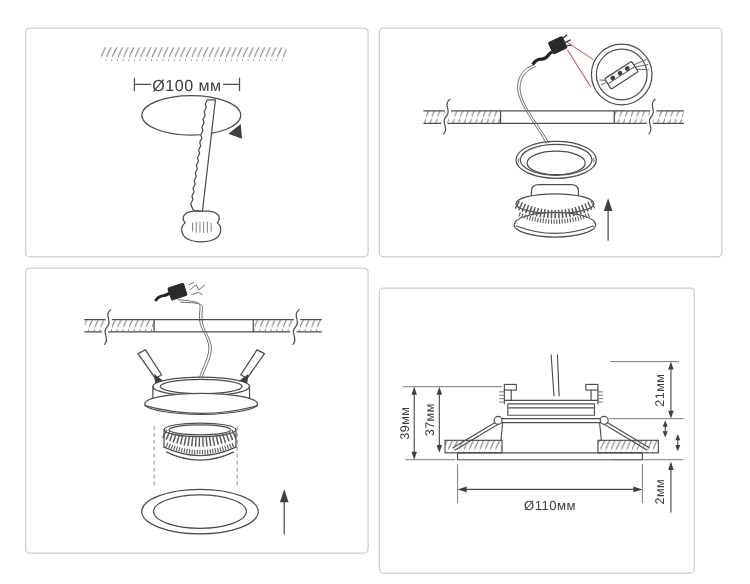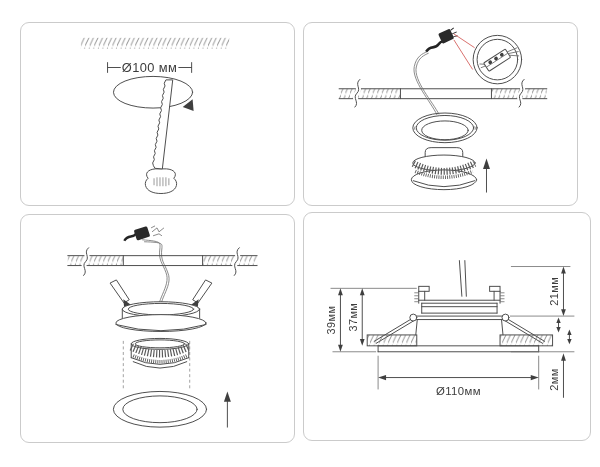--- a/index.html
+++ b/index.html
@@ -1,22 +1,22 @@
 <!DOCTYPE html>
 <html><head>
 <meta charset="utf-8">
 <style>
   html,body{margin:0;padding:0;background:#fff;}
   .canvas{position:relative;width:600px;height:467px;background:#ffffff;overflow:hidden;
           font-family:"Liberation Sans",sans-serif;}
-  .panel{position:absolute;border:1px solid #cbcbcb;border-radius:9px;background:#fff;box-sizing:border-box;}
+  .panel{position:absolute;border:1px solid #cbcbcb;border-radius:4px;background:#fff;box-sizing:border-box;}
   #panel1{left:20px;top:22px;width:275px;height:184px;}
   #panel2{left:303px;top:22px;width:275px;height:184px;}
   #panel3{left:20px;top:214px;width:275px;height:229px;}
-  #panel4{left:303px;top:212px;width:288px;height:229px;}
+  #panel4{left:303px;top:230px;width:253px;height:229px;}
   .panel svg{position:absolute;left:0;top:0;width:100%;height:100%;}
   svg .ln{stroke:#4d4d4d;stroke-width:1;fill:none;stroke-linecap:round;}
   svg .thin{stroke:#6d6d6d;stroke-width:0.8;fill:none;}
   svg .wh{fill:#ffffff;}
   svg .solid{fill:#3f3f3f;stroke:none;}
   svg .blk{stroke:#242424;fill:none;}
   svg text{font-family:"Liberation Sans",sans-serif;fill:#3c3c3c;letter-spacing:0.4px;}
   .dimtext{font-size:11px;}
   .dimtext-lg{font-size:13px;}
 </style>

